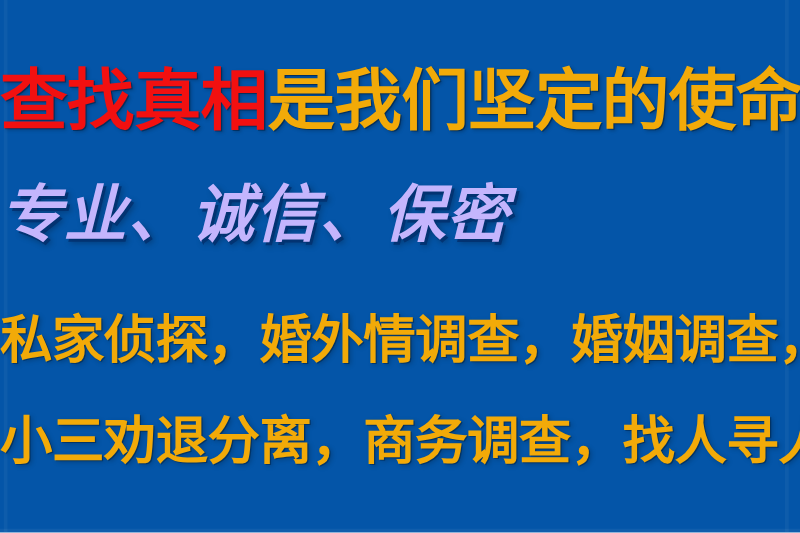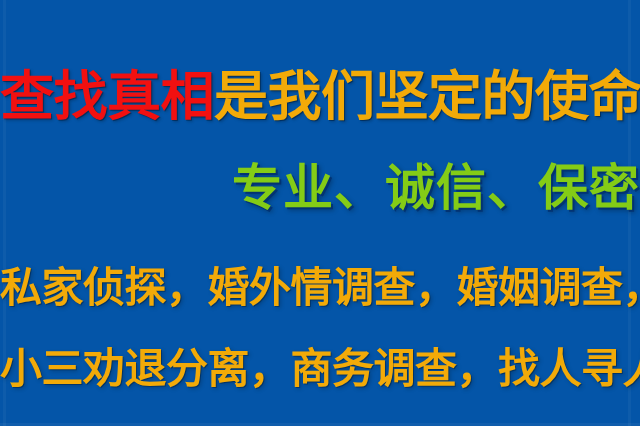--- a/index.html
+++ b/index.html
@@ -31,26 +31,25 @@
   #banner .sheen.bottom {
     left: 0; right: 0; top: auto; bottom: 0;
     height: 3px; width: auto;
     background: rgba(255,255,255,0.05);
   }
 
   .line {
     position: absolute;
     left: 0;
     right: 0;
-    text-align: right;
+    text-align: left;
     white-space: nowrap;
     font-weight: bold;
     line-height: 1;
     letter-spacing: 0.01em;
-    margin-top: 16px;
   }
 
   
   .line-headline {
     top: 54px;
     font-size: 54px;
     letter-spacing: -0.5px;
   }
   .line-headline .seg-red {
     color: #f21010;
@@ -62,25 +61,26 @@
     color: #f2aa08;
     text-shadow:
        1px 1px 0 rgba(0,0,0,0.30),
        2px 2px 3px rgba(0,0,0,0.22);
   }
 
   
   .line-values {
     top: 147px;
     font-size: 50px;
-    color: #84cc16;
+    color: #c4b5fd;
     letter-spacing: 0.02em;
     text-shadow:
        2px 2px 0 rgba(2,48,110,0.85),
        3px 3px 5px rgba(0,0,0,0.30);
+    font-style: italic;
   }
 
   
   .line-services {
     font-size: 42px;
     color: #f2aa08;
     letter-spacing: -0.5px;
     text-shadow:
        1px 1px 0 rgba(0,0,0,0.28),
        2px 2px 4px rgba(0,0,0,0.22);

